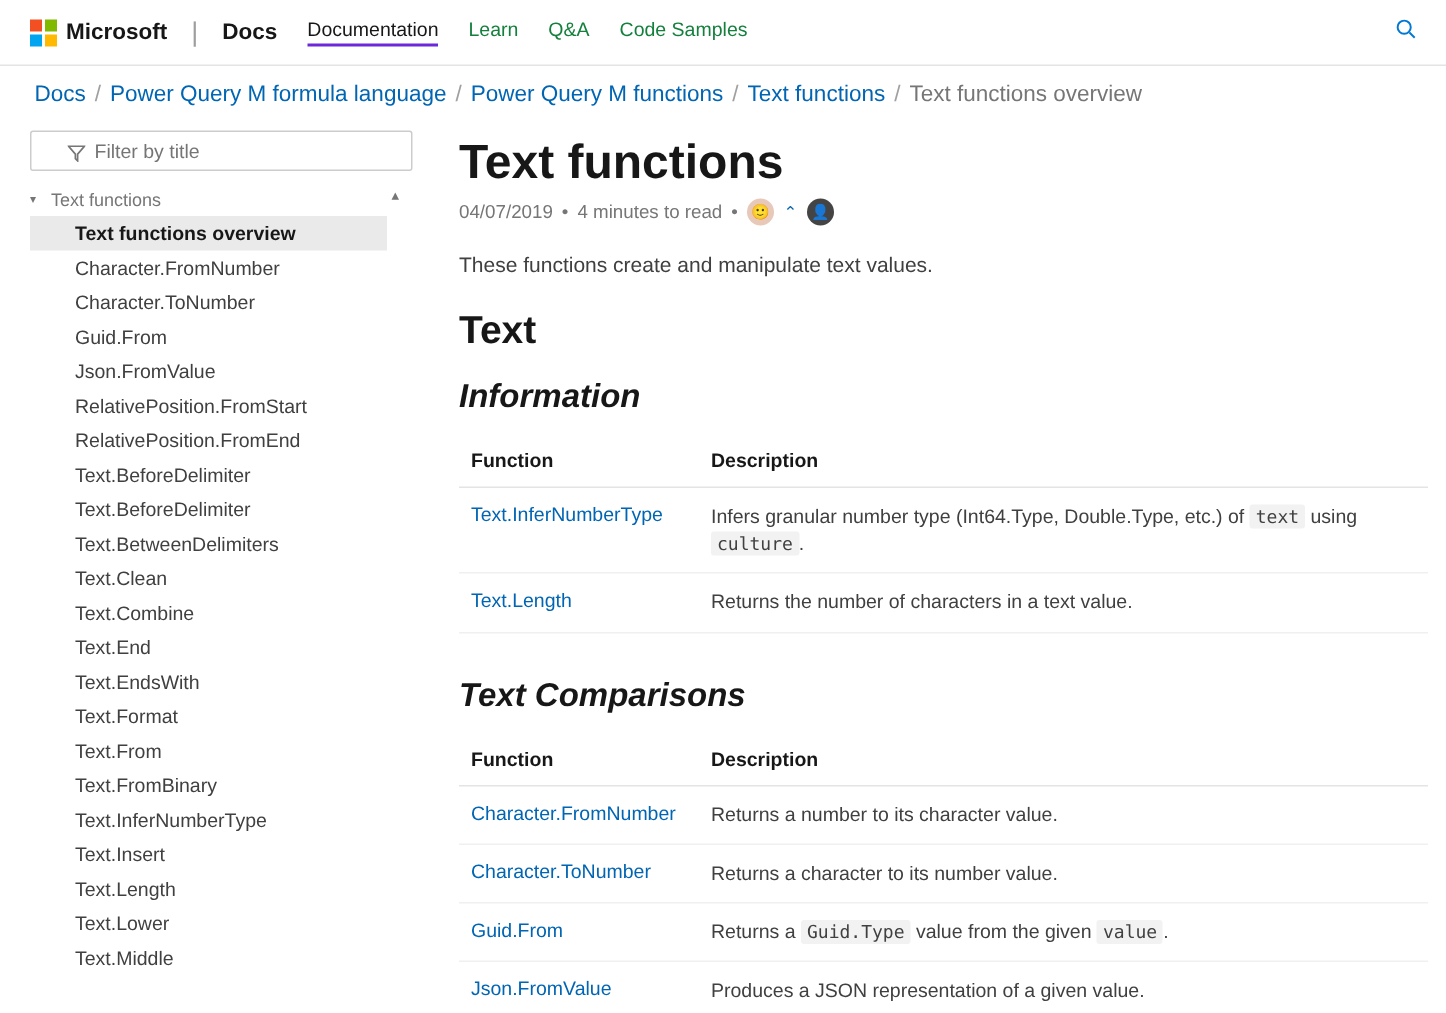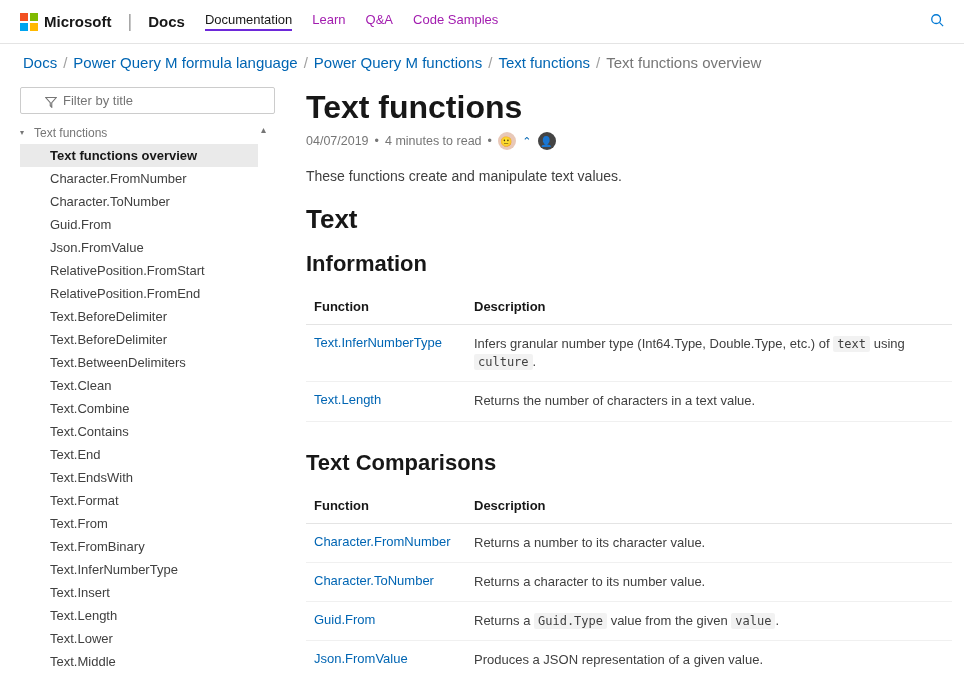--- a/index.html
+++ b/index.html
@@ -9,21 +9,21 @@
 
 .topbar { display: flex; align-items: center; height: 44px; padding: 0 20px; border-bottom: 1px solid #e4e4e4; gap: 12px; }
 .ms-logo { display: inline-flex; align-items: center; gap: 6px; font-weight: 600; font-size: 15px; color: #171717; }
 .logo-grid { width: 18px; height: 18px; display: inline-block; position: relative; }
 .logo-grid::before, .logo-grid::after { content: ""; position: absolute; width: 8px; height: 8px; }
 .logo-grid::before { background: #f25022; top: 0; left: 0; box-shadow: 10px 0 #7fba00; }
 .logo-grid::after  { background: #00a4ef; top: 10px; left: 0; box-shadow: 10px 0 #ffb900; }
 .divider { color: #9e9e9e; font-size: 18px; margin: 0 4px; }
 .brand-docs { font-weight: 600; font-size: 15px; }
 .nav-links { display: flex; gap: 20px; margin-left: 8px; font-size: 13px; }
-.nav-links span { cursor: pointer; color: #a21caf; }
+.nav-links span { cursor: pointer; color: #15803d; }
 .nav-links span.active { color: #171717; border-bottom: 2px solid #6d28d9; padding-bottom: 2px; }
 .search-right { margin-left: auto; color: #0078d4; font-size: 16px; }
 
 
 .breadcrumb { padding: 10px 23px; font-size: 15px; color: #767676; }
 .breadcrumb a { color: #0065b3; }
 .breadcrumb .sep { margin: 0 6px; color: #a0a0a0; }
 
 
 .layout { display: flex; height: calc(675px - 44px - 36px); }
@@ -44,21 +44,21 @@
 .content { flex: 1; padding: 8px 12px 0 26px; overflow-y: auto; }
 h1.page-title { font-size: 32px; font-weight: 600; margin-bottom: 6px; }
 .meta { font-size: 12.5px; color: #767676; display: flex; align-items: center; gap: 6px; margin-bottom: 18px; }
 .avatars { display: inline-flex; gap: 2px; }
 .avatar { width: 18px; height: 18px; border-radius: 50%; background: #ddd; display: inline-flex; align-items: center; justify-content: center; font-size: 10px; }
 .avatar.a1 { background: #e8c8b8; }
 .avatar.a2 { background: #fff; font-size: 11px; }
 .avatar.a3 { background: #444; }
 .intro { font-size: 14px; color: #404040; margin-bottom: 20px; }
 h2.section { font-size: 26px; font-weight: 600; margin: 8px 0 16px; }
-h3.subsection { font-size: 22px; font-weight: 600; margin: 8px 0 12px; }
+h3.subsection { font-size: 22px; font-weight: 600; margin: 8px 0 12px; font-style: italic; }
 table.ftable { width: 100%; border-collapse: collapse; font-size: 13px; margin-bottom: 28px; }
 table.ftable th { text-align: left; font-weight: 600; padding: 10px 8px; border-bottom: 1px solid #e4e4e4; }
 table.ftable td { padding: 10px 8px; border-bottom: 1px solid #f0f0f0; vertical-align: top; }
 table.ftable td:first-child { width: 160px; }
 code { background: #f2f2f2; padding: 1px 4px; border-radius: 2px; font-size: 12px; font-family: Consolas, monospace; }
 .desc-cell { color: #404040; line-height: 1.4; }
 </style>
 </head>
 <body>
 
@@ -107,21 +107,20 @@
         <div class="tree-item">Character.ToNumber</div>
         <div class="tree-item">Guid.From</div>
         <div class="tree-item">Json.FromValue</div>
         <div class="tree-item">RelativePosition.FromStart</div>
         <div class="tree-item">RelativePosition.FromEnd</div>
         <div class="tree-item">Text.BeforeDelimiter</div>
         <div class="tree-item">Text.BeforeDelimiter</div>
         <div class="tree-item">Text.BetweenDelimiters</div>
         <div class="tree-item">Text.Clean</div>
         <div class="tree-item">Text.Combine</div>
-        <div class="tree-item">Text.Contains</div>
         <div class="tree-item">Text.End</div>
         <div class="tree-item">Text.EndsWith</div>
         <div class="tree-item">Text.Format</div>
         <div class="tree-item">Text.From</div>
         <div class="tree-item">Text.FromBinary</div>
         <div class="tree-item">Text.InferNumberType</div>
         <div class="tree-item">Text.Insert</div>
         <div class="tree-item">Text.Length</div>
         <div class="tree-item">Text.Lower</div>
         <div class="tree-item">Text.Middle</div>

